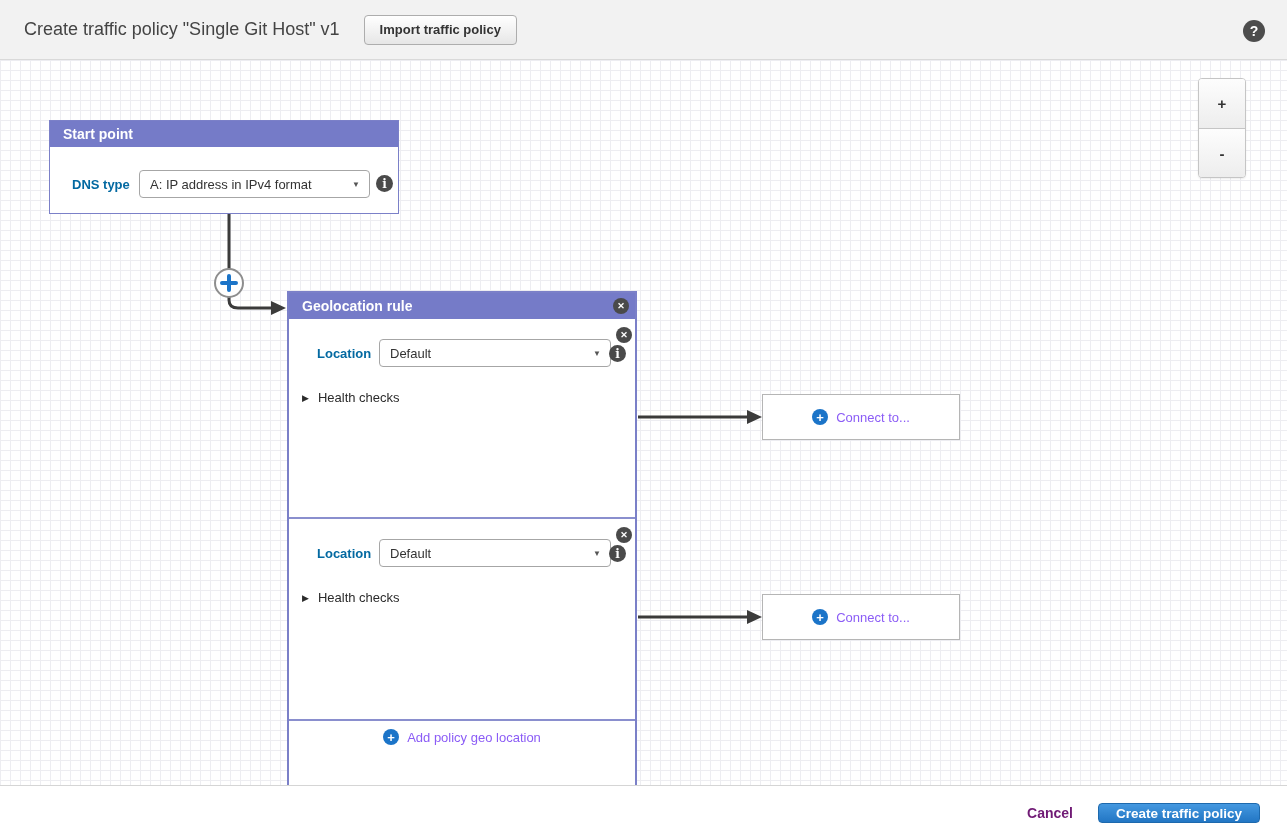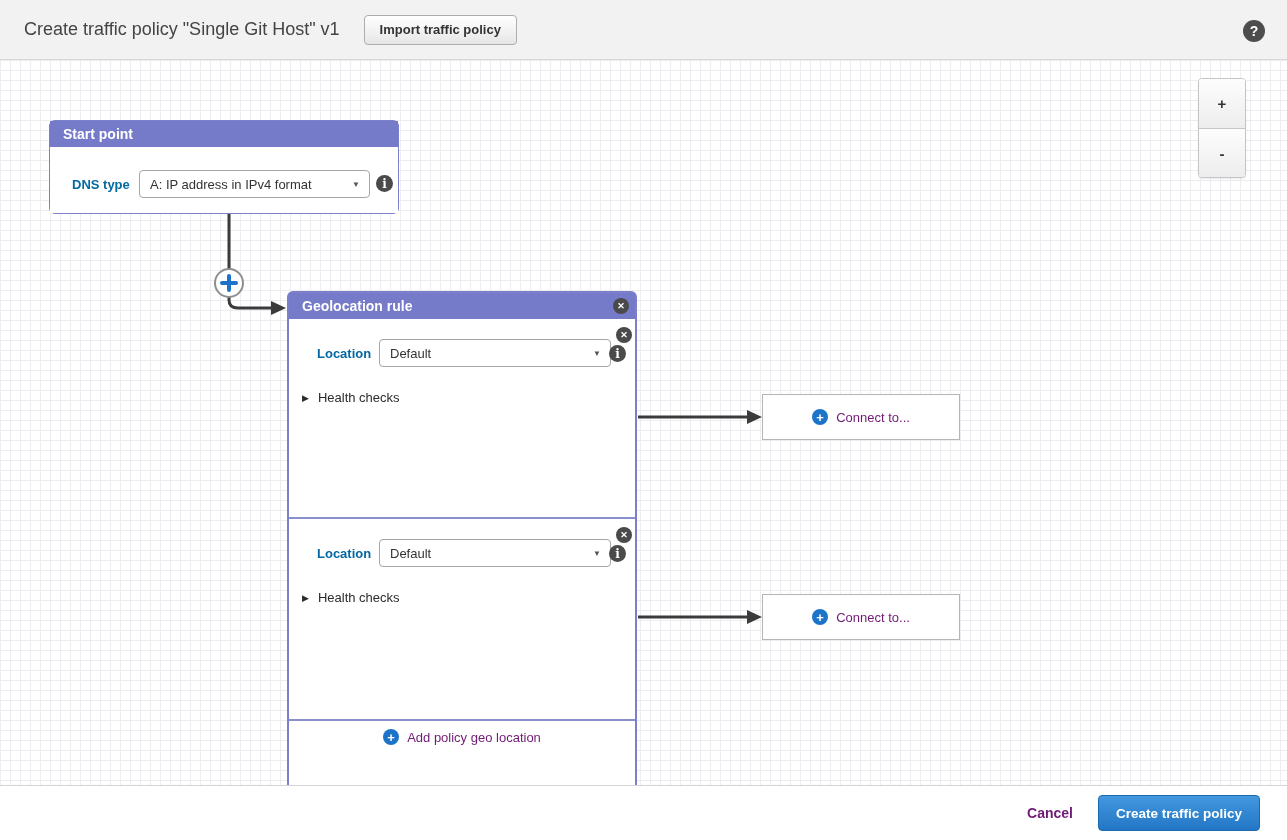--- a/index.html
+++ b/index.html
@@ -35,21 +35,21 @@
     background-image:
       linear-gradient(to right, #ededf1 1px, transparent 1px),
       linear-gradient(to bottom, #ededf1 1px, transparent 1px);
     background-size:10px 10px;
   }
   svg.connectors { position:absolute; left:0; top:0; pointer-events:none; }
   svg .plusline { pointer-events:auto; cursor:pointer; }
 
   .panel {
     position:absolute; background:#fff;
-    border:2px solid #7b80c8; border-radius:6px;
+    border:2px solid #7b80c8; border-radius:0;
   }
   .panel-header {
     height:26px; background:#757bc8; color:#fff;
     font-size:14px; font-weight:bold;
     display:flex; align-items:center; padding:0 13px; position:relative;
   }
   .close-dot {
     width:16px; height:16px; border-radius:50%; background:#4a4a4a;
     color:#fff; font-size:9px; font-weight:bold;
     display:flex; align-items:center; justify-content:center; cursor:pointer;
@@ -69,21 +69,21 @@
   }
   .select .caret { position:absolute; right:9px; font-size:8px; color:#555; }
   .lbl { position:absolute; font-size:13px; font-weight:bold; color:#0369a1; }
   .hc-row { position:absolute; font-size:13px; color:#2b2b2b; cursor:pointer; display:flex; align-items:center; }
   .hc-row .disc { font-size:9px; color:#2b2b2b; margin-right:9px; }
   .plus-dot {
     width:16px; height:16px; border-radius:50%; background:#1b74c8;
     color:#fff; font-size:13px; font-weight:bold; line-height:15px;
     display:flex; align-items:center; justify-content:center; flex:0 0 16px;
   }
-  .link-blue { color:#701a75; font-size:13px; }
+  .link-blue { color:#8b5cf6; font-size:13px; }
   .section { position:relative; background:#fff; }
   .section + .section { border-top:2px solid #8a8fce; }
   .geo-footer {
     position:relative; height:34px; border-top:2px solid #8a8fce;
     display:flex; align-items:center; justify-content:center; gap:8px; cursor:pointer;
   }
   .connect-box {
     position:absolute; width:198px; height:46px; background:#fff;
     border:1px solid #b5b5b5;
     display:flex; align-items:center; justify-content:center; gap:8px; cursor:pointer;
@@ -101,21 +101,21 @@
   }
   .zoomctl button + button { border-top:1px solid #c5c5c5; }
   
   .footbar {
     height:55px; background:#fff; border-top:1px solid #d5d5d5;
     display:flex; align-items:center; justify-content:flex-end;
     padding-right:27px; gap:25px;
   }
   .cancel-link { font-size:14px; font-weight:bold; color:#701a75; cursor:pointer; text-decoration:none; }
   .btn-primary {
-    height:36px; padding:0 17px; border-radius:4px; cursor:pointer;
+    height:20px; padding:0 17px; border-radius:4px; cursor:pointer;
     background:linear-gradient(#4498e0,#2276c4);
     border:1px solid #1d69ad; color:#fff; font-size:13.5px; font-weight:bold;
     font-family:"Liberation Sans", sans-serif;
   }
 </style>
 </head>
 <body>
 
 <div class="topbar">
   <span class="title">Create traffic policy "Single Git Host" v1</span>

